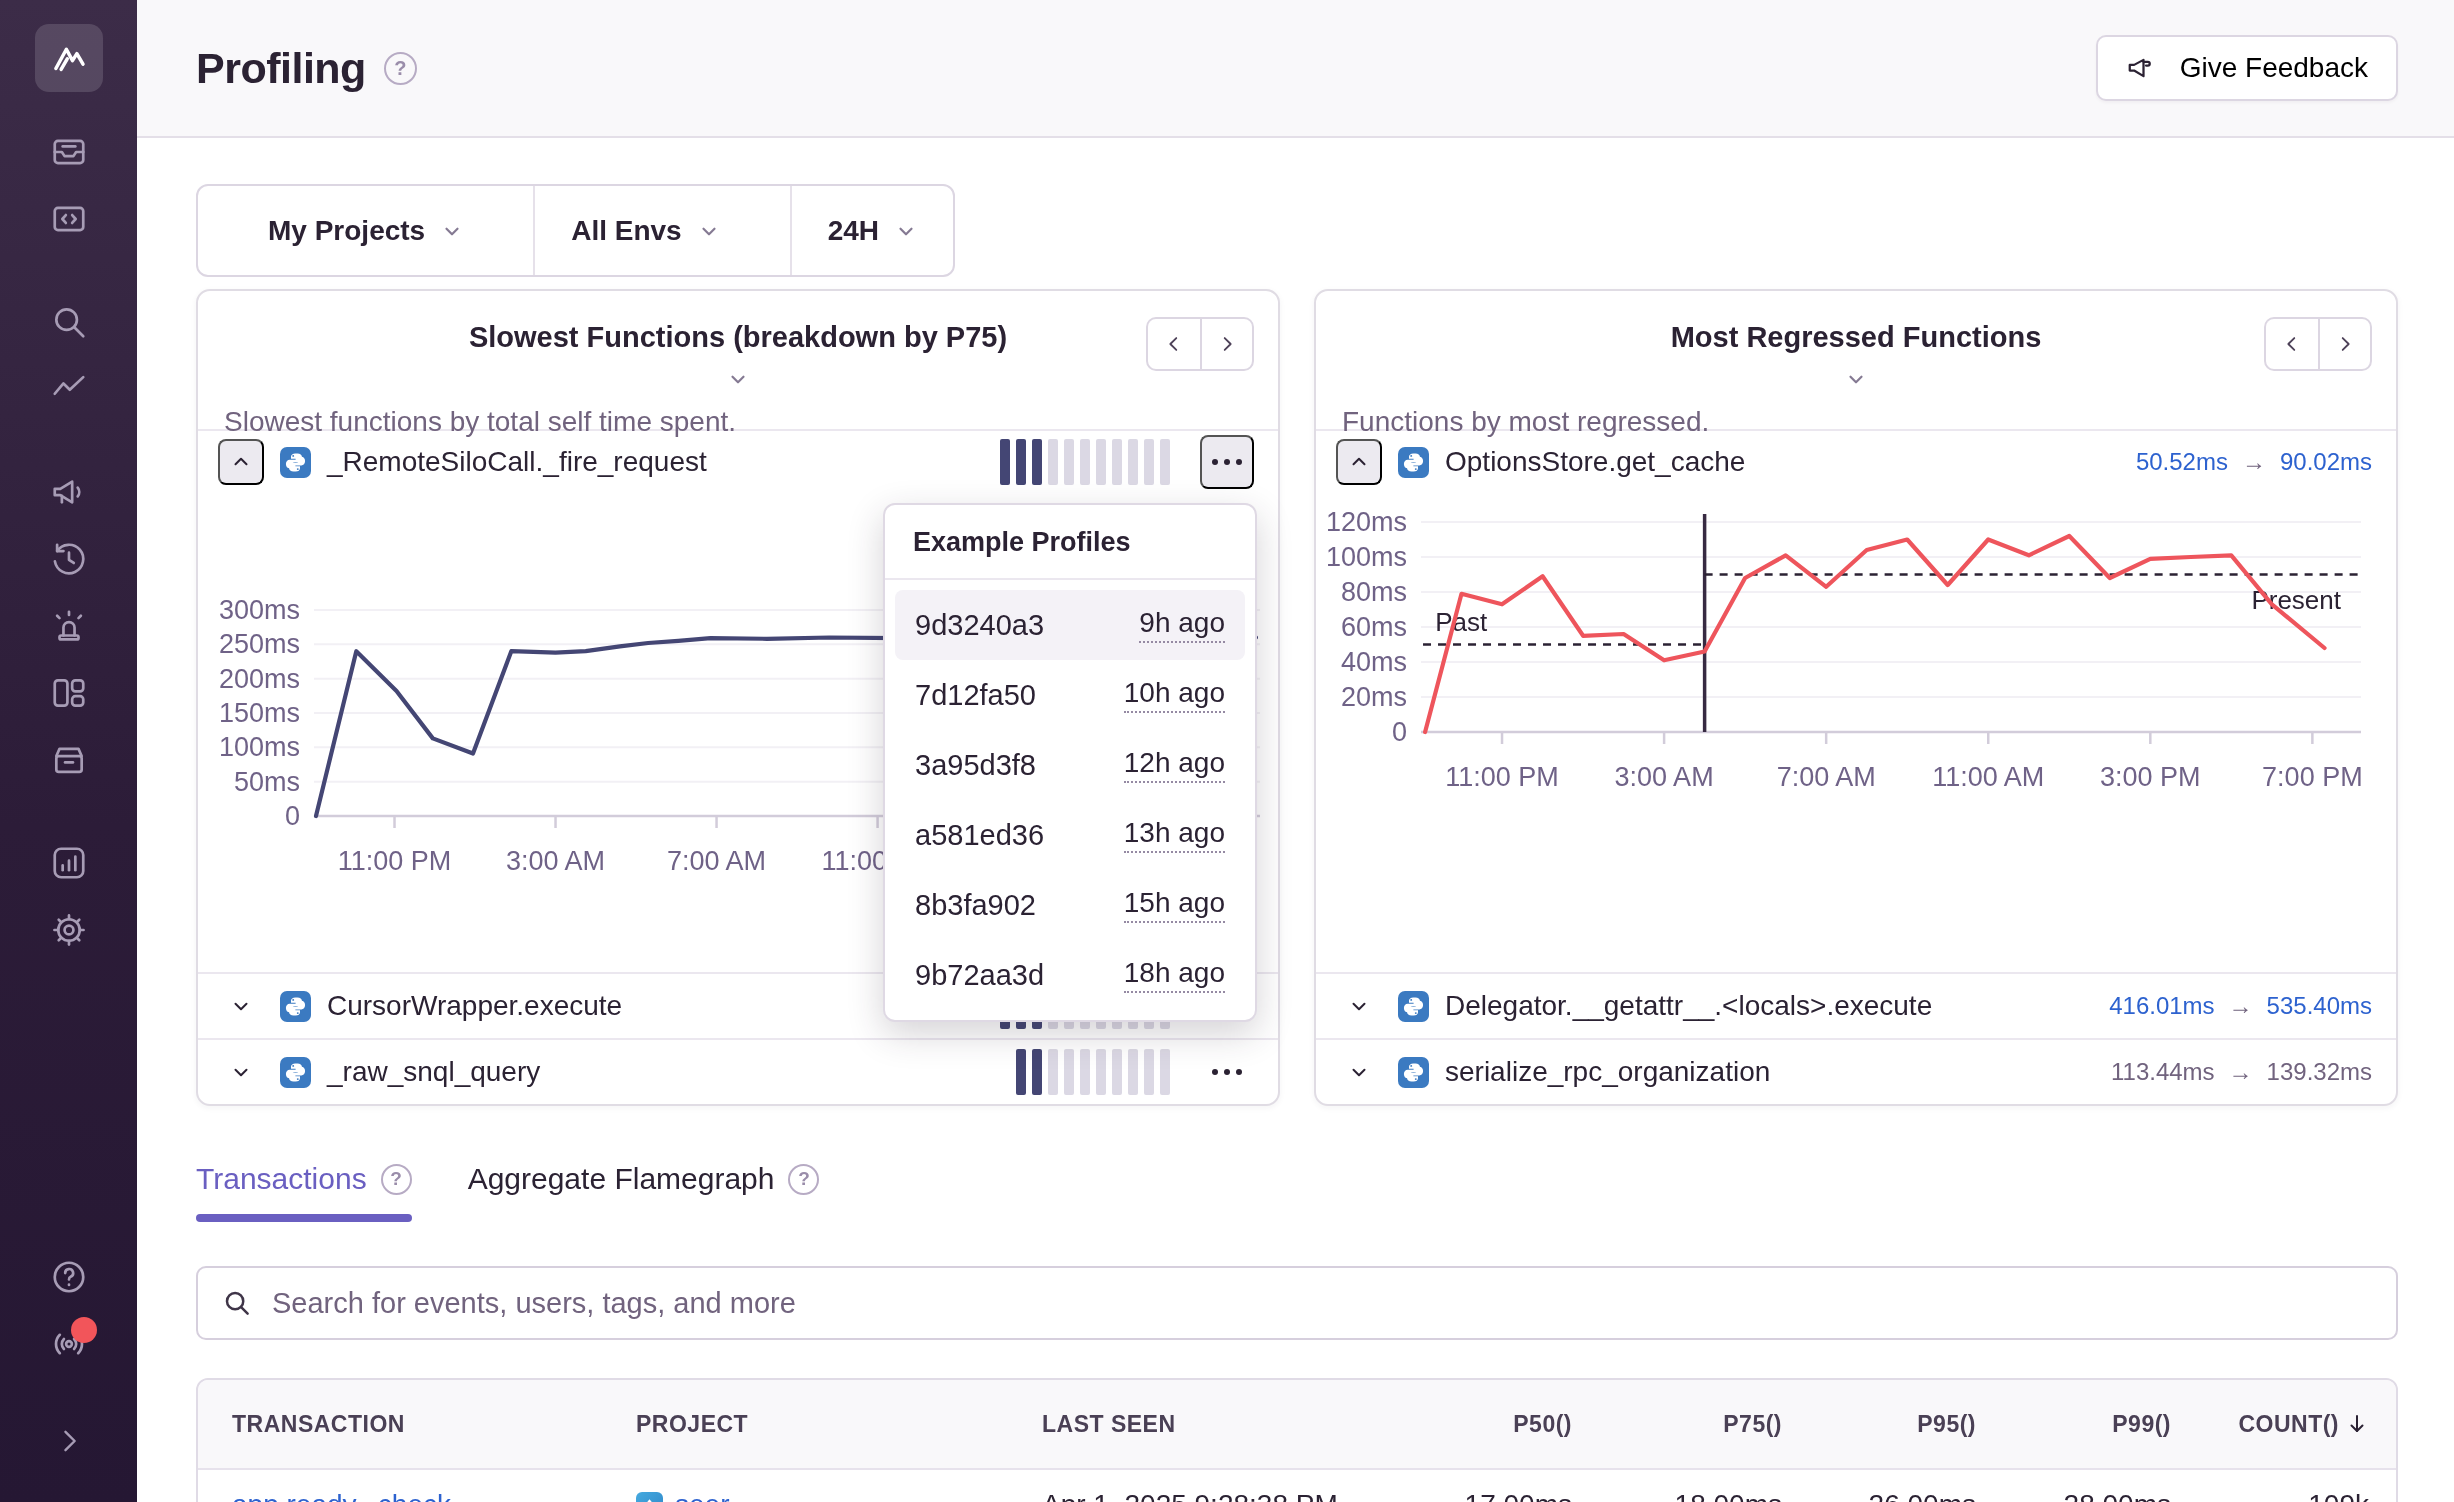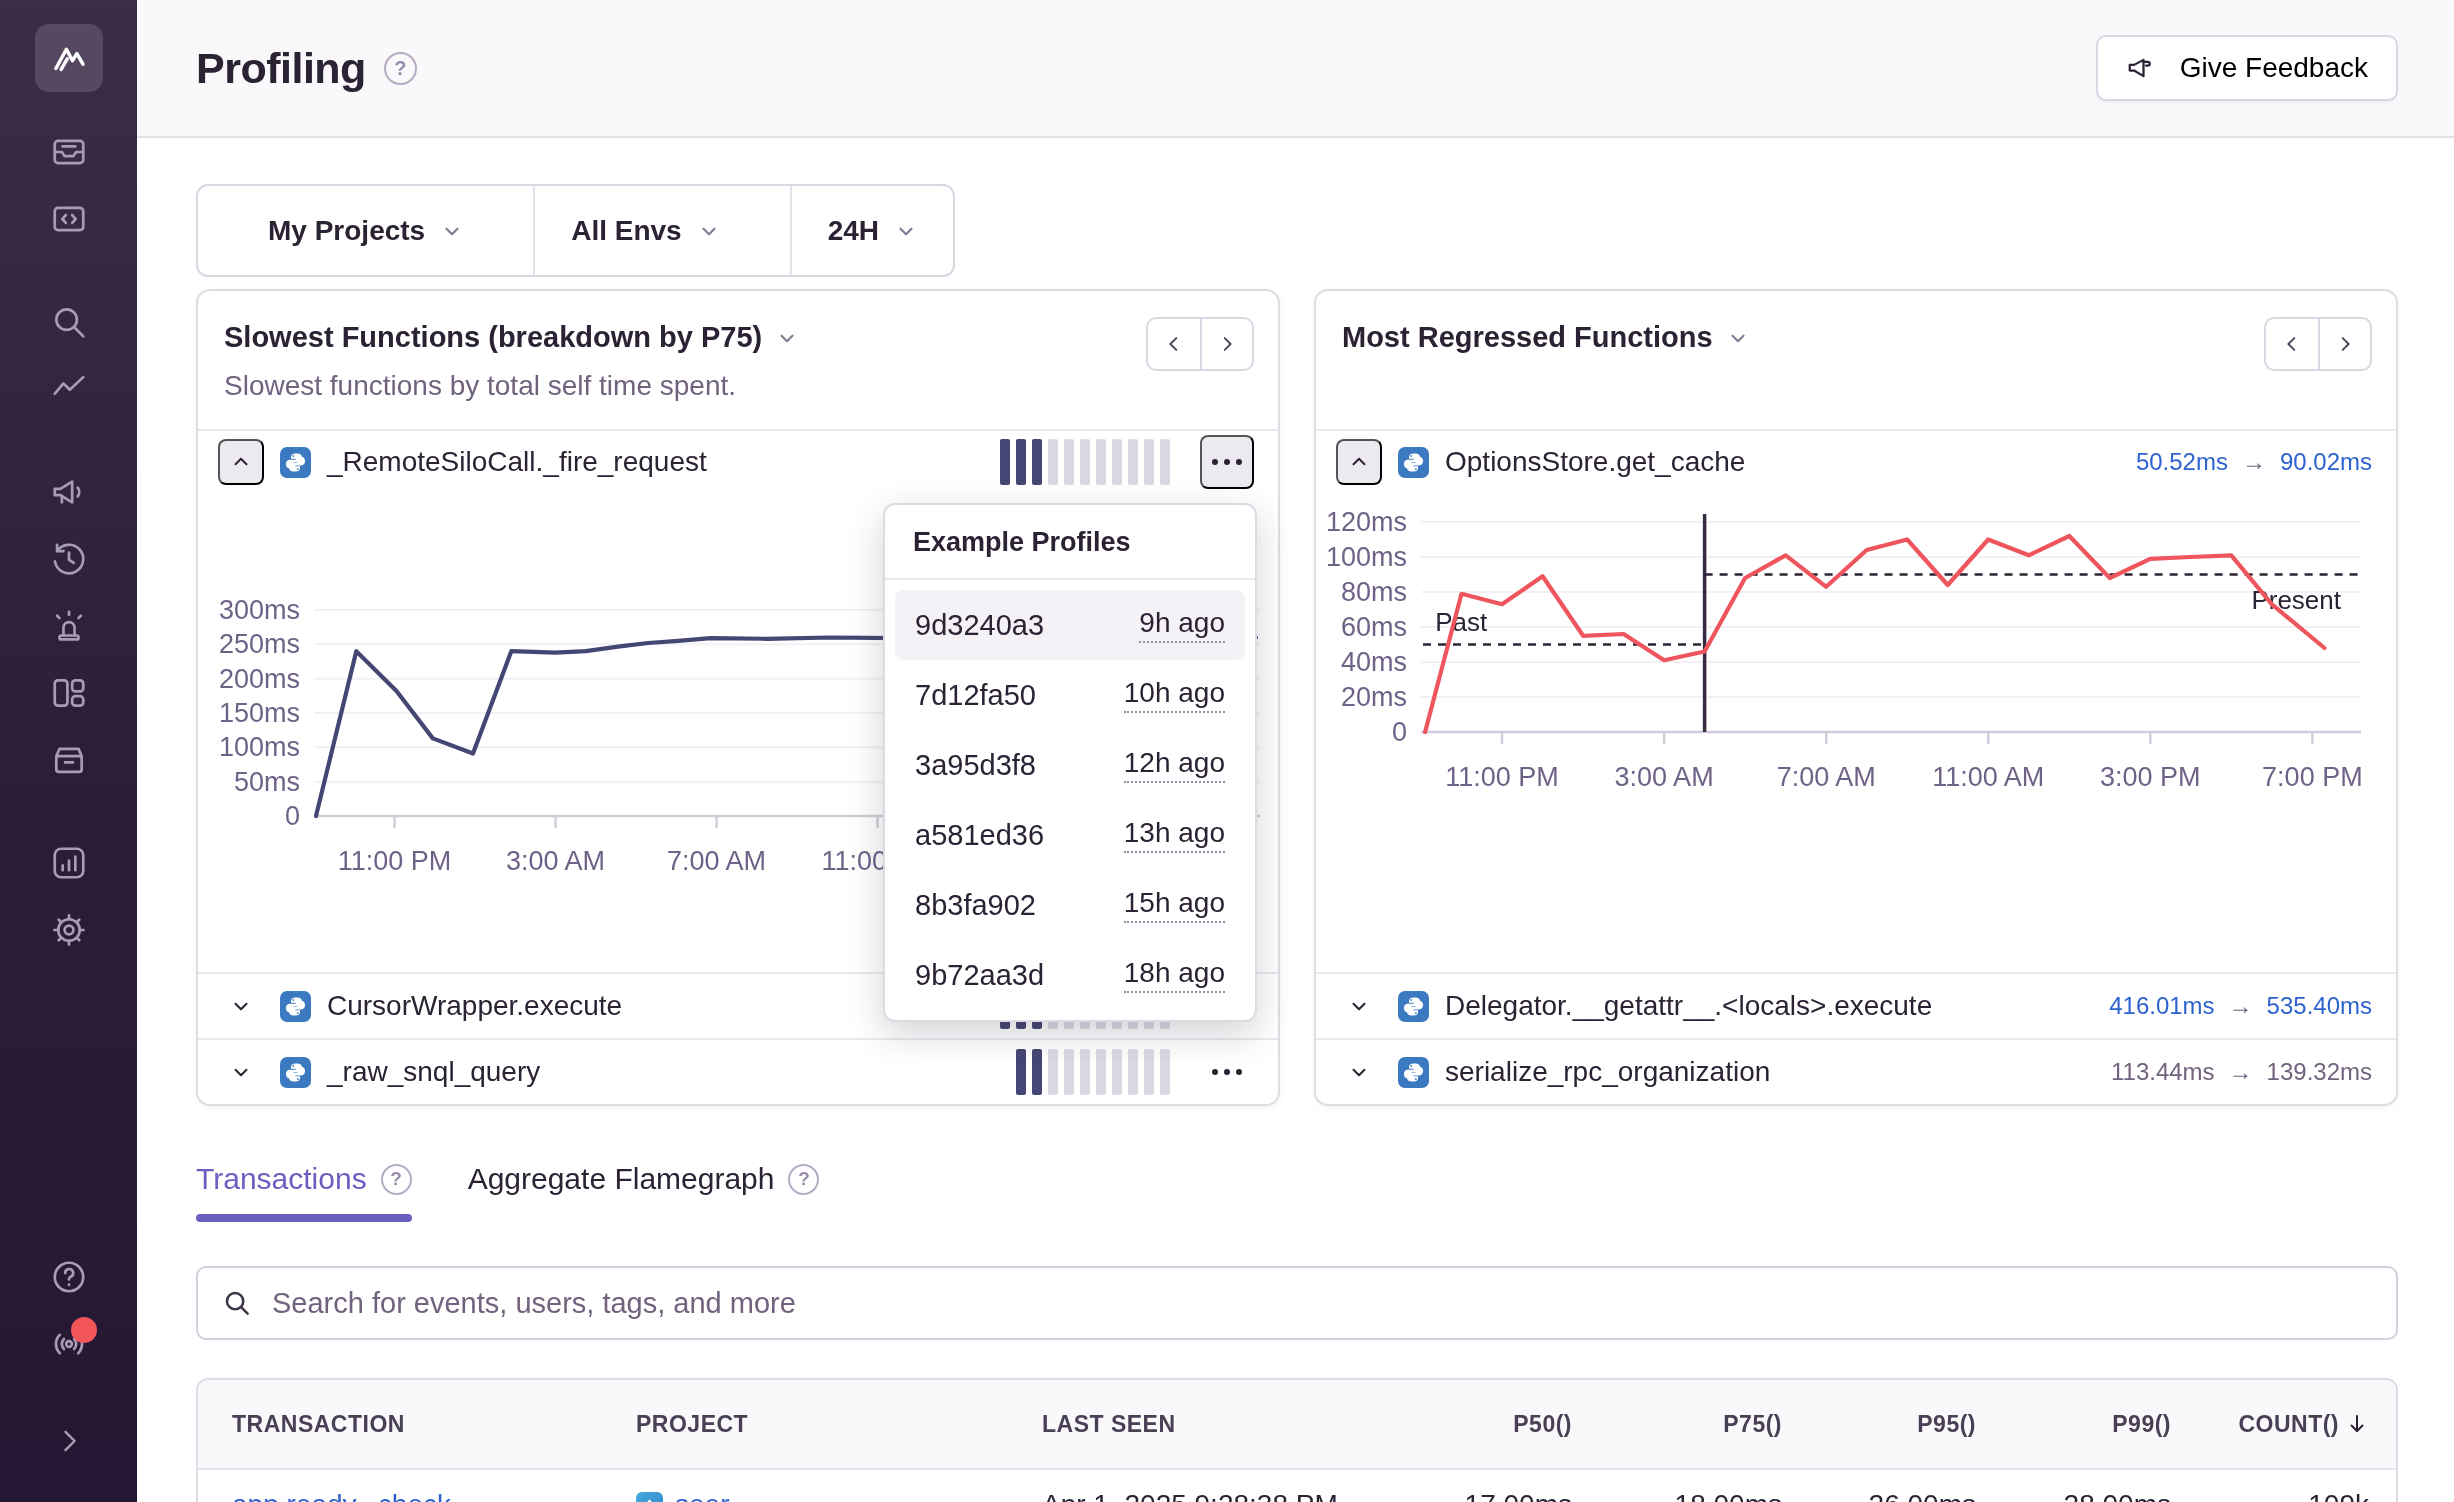--- a/index.html
+++ b/index.html
@@ -38,21 +38,21 @@
   .filter-bar { display:inline-flex; height:93px; border:2px solid #dcd6e2; border-radius:12px;
     align-items:stretch; background:#fff; }
   .filter-seg { display:flex; align-items:center; gap:16px; padding:0 36px; font-size:28px; font-weight:700;margin-left:34px; }
   .filter-seg + .filter-seg { border-left:2px solid #e6e1ea; }
   .chev { stroke:#857a93; fill:none; stroke-width:2.4; stroke-linecap:round; stroke-linejoin:round; }
 
   .panels { display:flex; gap:34px; margin-top:12px; }
   .panel { flex:1 1 0; height:817px; background:#fff; border:2px solid #e0dce4; border-radius:14px;
     position:relative; box-shadow:0 2px 6px rgba(43,34,51,.05); }
   .panel-head { height:138px; padding:30px 26px 0 26px; position:relative; }
-  .ph-title { display:flex; align-items:center; gap:14px; font-size:29px; font-weight:700; }
+  .ph-title { display:flex; align-items:center; gap:14px; font-size:29px; font-weight:700;flex-direction:column; }
   .ph-sub { margin-top:16px; font-size:28px; color:#71637e; }
   .pager { position:absolute; right:24px; top:26px; display:flex; }
   .pg-btn { width:54px; height:54px; border:2px solid #dcd6e2; background:#fff; display:flex;
     align-items:center; justify-content:center; }
   .pg-btn.prev { border-radius:10px 0 0 10px; border-right:none; }
   .pg-btn.next { border-radius:0 10px 10px 0; }
   .pg-btn svg { stroke:#4d4158; fill:none; stroke-width:2; stroke-linecap:round; stroke-linejoin:round;}
 
   .fn-row { border-top:2px solid #ebe7ef; height:64px; display:flex; align-items:center;
     padding:0 24px 0 20px; gap:16px; }
@@ -439,20 +439,21 @@
       </section>
 
       <section class="panel">
         <div class="panel-head">
           <div class="ph-title">
             <span>Most Regressed Functions</span>
             <svg class="chev" width="22" height="22" viewBox="0 0 24 24">
                 <path d="M6 9.5 12 15.5 18 9.5"></path>
               </svg>
           </div>
+          <div class="ph-sub">Functions by most regressed.</div>
           <div class="pager">
             <button class="pg-btn prev">
                 <svg width="22" height="22" viewBox="0 0 24 24">
                   <path d="M14.5 5.5 8 12l6.5 6.5"></path>
                 </svg>
               </button>
             <button class="pg-btn next">
                 <svg width="22" height="22" viewBox="0 0 24 24">
                   <path d="M9.5 5.5 16 12l-6.5 6.5"></path>
                 </svg>

